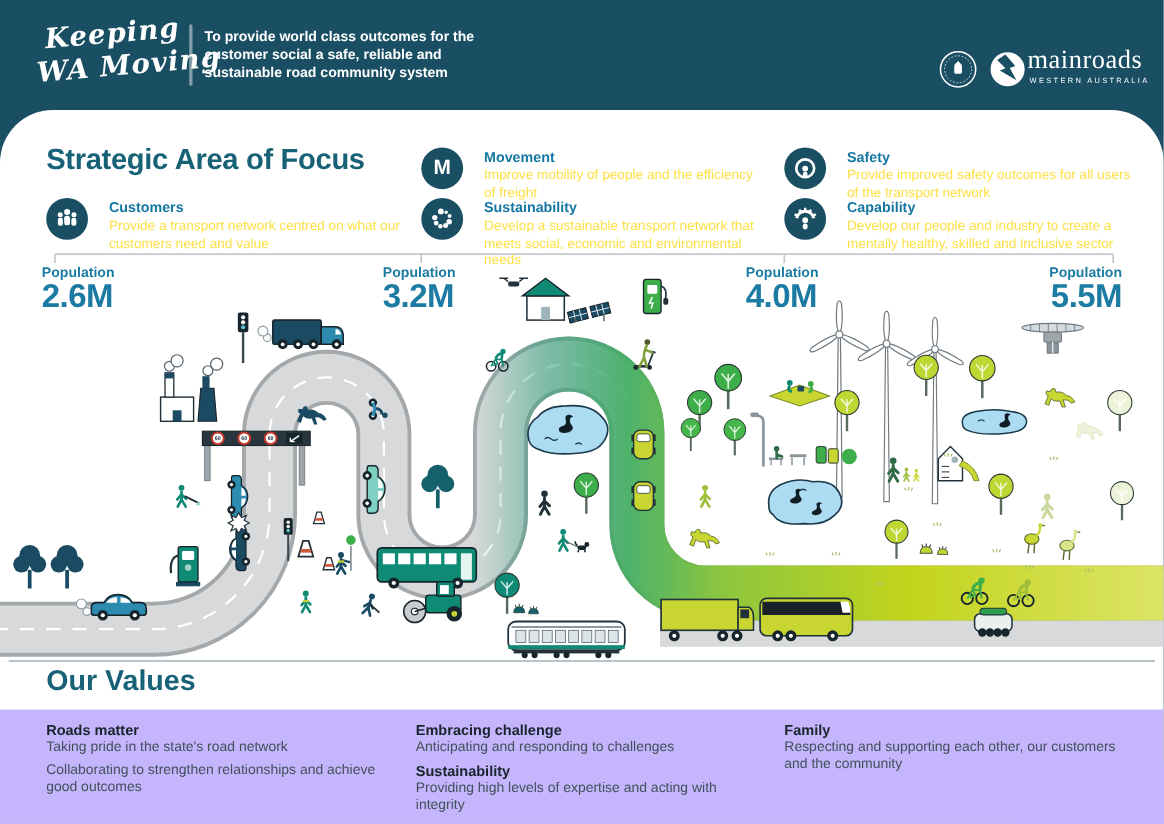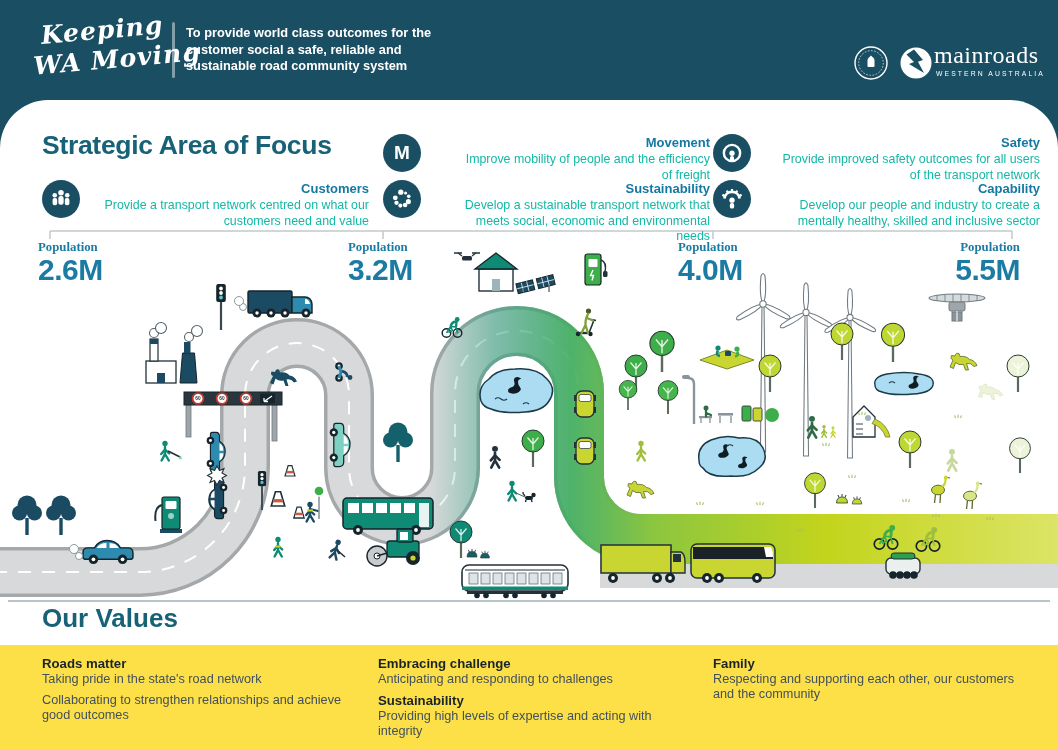--- a/index.html
+++ b/index.html
@@ -18,31 +18,31 @@
   .brand-sub{position:absolute;left:936px;top:70px;color:#fff;font-size:6.8px;letter-spacing:2.1px;}
   
   .panel{position:absolute;left:0;top:100px;width:1058px;height:649px;background:#ffffff;
          border-radius:48px 48px 0 0;z-index:1;}
   
   .sec-title{position:absolute;z-index:3;color:#186277;font-weight:800;font-size:26.5px;letter-spacing:-.3px;}
   .focus-item{position:absolute;z-index:3;}
   .ficon{position:absolute;left:0;top:0;width:38px;height:38px;border-radius:50%;background:#1A4F63;
          display:flex;align-items:center;justify-content:center;color:#fff;}
   .ficon .mletter{font-size:19px;font-weight:800;color:#fff;}
-  .ftext{position:absolute;left:57px;top:1px;width:270px;text-align:right;}
+  .ftext{position:absolute;left:57px;top:1px;width:270px;}
   .fname{color:#1578A2;font-size:13px;font-weight:800;margin-bottom:2px;}
-  .fdesc{color:#14b8a6;font-size:12.4px;line-height:15.5px;}
+  .fdesc{color:#fde047;font-size:12.4px;line-height:15.5px;}
   
   .ms{position:absolute;z-index:3;color:#1B7BA3;}
-  .ms .mlabel{font-size:12.8px;font-weight:800;font-family:Liberation Serif, serif;}
+  .ms .mlabel{font-size:12.8px;font-weight:800;}
   .ms .mvalue{font-size:30px;font-weight:800;letter-spacing:-.5px;line-height:30px;}
   .ms.right{text-align:right;}
   
   .values-title{position:absolute;z-index:3;color:#186277;font-weight:800;font-size:26px;}
-  .values-panel{position:absolute;left:0;top:645px;width:1058px;height:104px;background:#fde047;z-index:2;}
+  .values-panel{position:absolute;left:0;top:645px;width:1058px;height:104px;background:#c4b5fd;z-index:2;}
   .vcol{position:absolute;top:11px;width:320px;}
   .vitem{margin-bottom:6px;}
   .vname{color:#1A242B;font-size:13.2px;font-weight:800;margin-bottom:1px;}
   .vdesc{color:#42505A;font-size:12.7px;line-height:15px;}
   
   .scene{position:absolute;left:0;top:0;width:1058px;height:749px;z-index:2;pointer-events:none;}
 </style>
 </head>
 <body>
 

